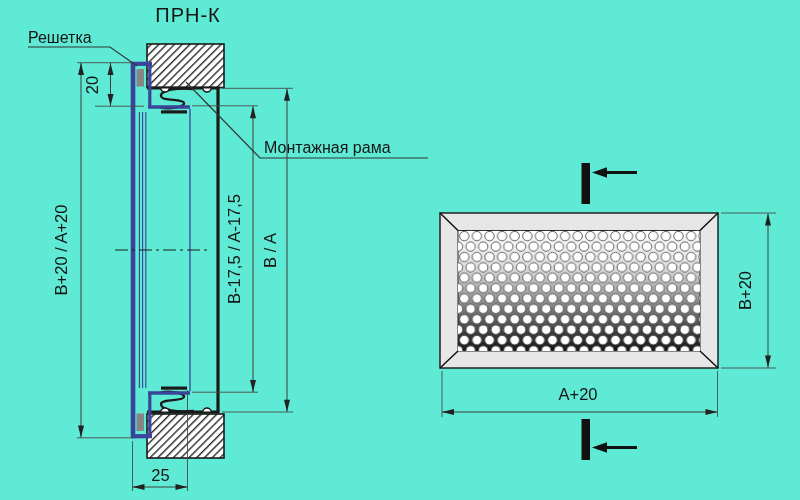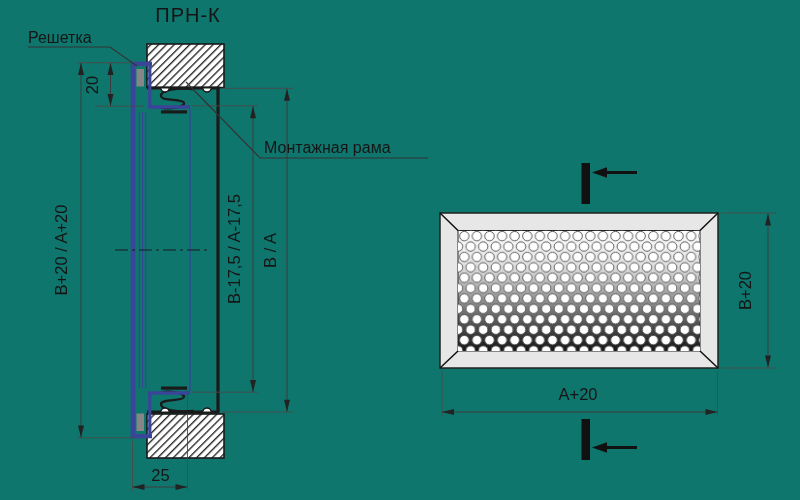--- a/index.html
+++ b/index.html
@@ -1,16 +1,16 @@
 <!DOCTYPE html>
 <html><head>
 <meta charset="utf-8">
 <style>
   html,body{margin:0;padding:0;background:#ffffff;}
-  .canvas{width:800px;height:500px;background:#0f766e;position:relative;overflow:hidden;}
+  .canvas{width:800px;height:500px;background:#5eead4;position:relative;overflow:hidden;}
   svg{display:block;}
   .lbl{font-family:"Liberation Sans",sans-serif;fill:#151515;}
   .t-title{font-size:20px;letter-spacing:1px;}
   .t-label{font-size:16px;}
   .t-dim{font-size:16.5px;}
   .dimline{stroke:#3c3c3c;stroke-width:1;fill:none;}
   .extline{stroke:#4a4a4a;stroke-width:0.9;fill:none;}
   .leader{stroke:#333333;stroke-width:1.1;fill:none;}
   .blackline{stroke:#1a1a1a;fill:none;}
 </style>

